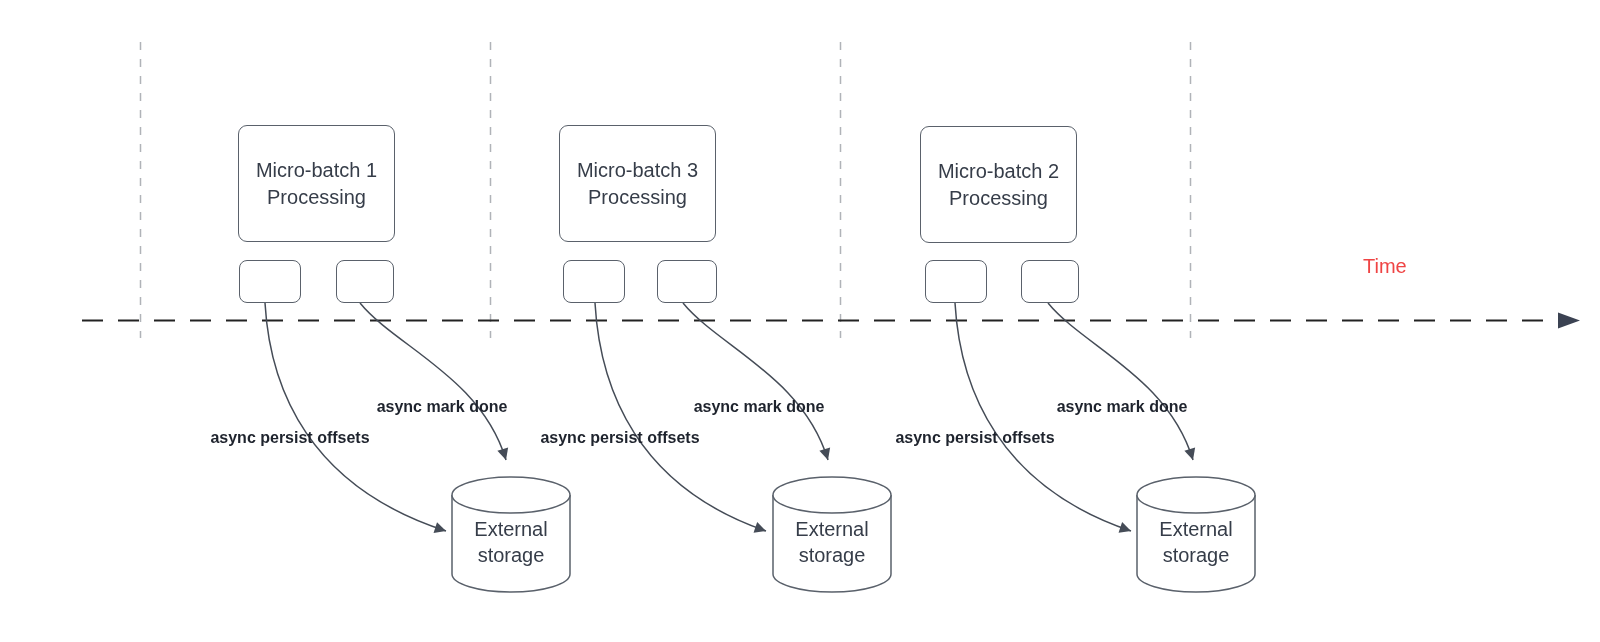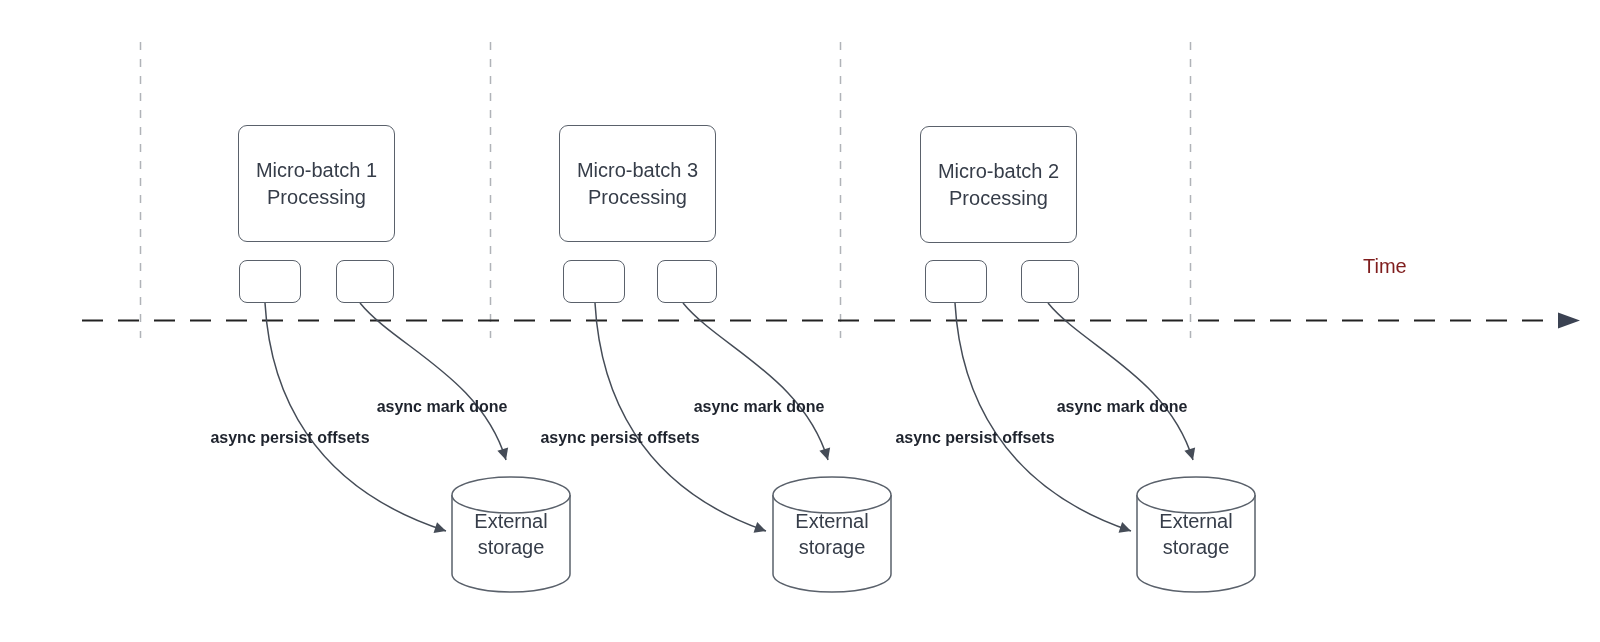--- a/index.html
+++ b/index.html
@@ -36,25 +36,25 @@
     position: absolute;
     transform: translate(-50%, -50%);
     font-size: 16px; font-weight: bold;
     color: #1e232d; white-space: nowrap; margin-top: 19px;
   }
   .storage-label {
     position: absolute;
     transform: translateX(-50%);
     text-align: center;
     font-size: 20px; line-height: 26px;
-    color: #363d49; white-space: nowrap;
+    color: #363d49; white-space: nowrap; margin-top: 8px;
   }
   .time-label {
     position: absolute;
-    font-size: 20px; color: #7f1d1d; white-space: nowrap;
+    font-size: 20px; color: #ef4444; white-space: nowrap;
   }
 </style>
 </head>
 <body>
 
 <div class="canvas">
 
   <svg class="layer-svg" width="1600" height="642" viewBox="0 0 1600 642">
     <defs>
       <marker id="arrow" viewBox="0 0 12 12" refX="11" refY="6" markerWidth="9" markerHeight="9" orient="auto">

